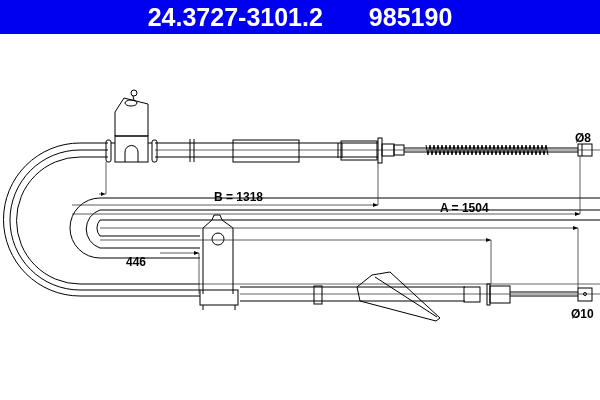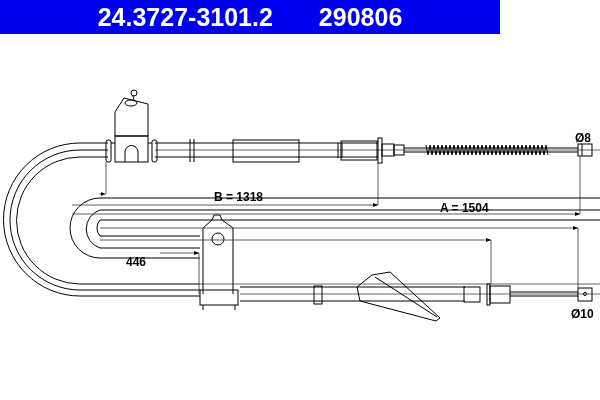--- a/index.html
+++ b/index.html
@@ -1,30 +1,30 @@
 <!DOCTYPE html>
 <html><head>
 <meta charset="utf-8">
 <style>
   html,body{margin:0;padding:0;background:#fff;}
   body{width:600px;height:400px;overflow:hidden;font-family:"Liberation Sans",sans-serif;}
-  .header{position:absolute;left:0;top:0;width:500px;height:34px;background:#0000f0;color:#fff;
+  .header{position:absolute;left:0;top:0;width:600px;height:34px;background:#0000f0;color:#fff;
     display:flex;align-items:center;justify-content:center;font-weight:bold;font-size:25px;letter-spacing:0px;}
   .header span{display:inline-block;}
   .header .sep{width:46px;}
   .drawing{position:absolute;left:0;top:34px;width:600px;height:366px;}
   .lbl{font-family:"Liberation Sans",sans-serif;font-weight:bold;font-size:12px;fill:#000;}
 </style>
 </head>
 <body>
 
 <div class="header">
   <span>24.3727-3101.2</span>
   <span class="sep"></span>
-  <span>290806</span>
+  <span>985190</span>
 </div>
 
 <svg class="drawing" viewBox="0 34 600 366" width="600" height="366" xmlns="http://www.w3.org/2000/svg">
   <g fill="none" stroke="#000" stroke-width="1">
 
     <g>
 
       <path d="M108,143 L80,143 A68,68 0 0 0 80,296 L200,296"></path>
       <path d="M108,150 L80,150 A62,62 0 0 0 80,290 L200,290"></path>
       <path d="M108,157 L80,157 A55,55 0 0 0 80,284 L200,284"></path>

